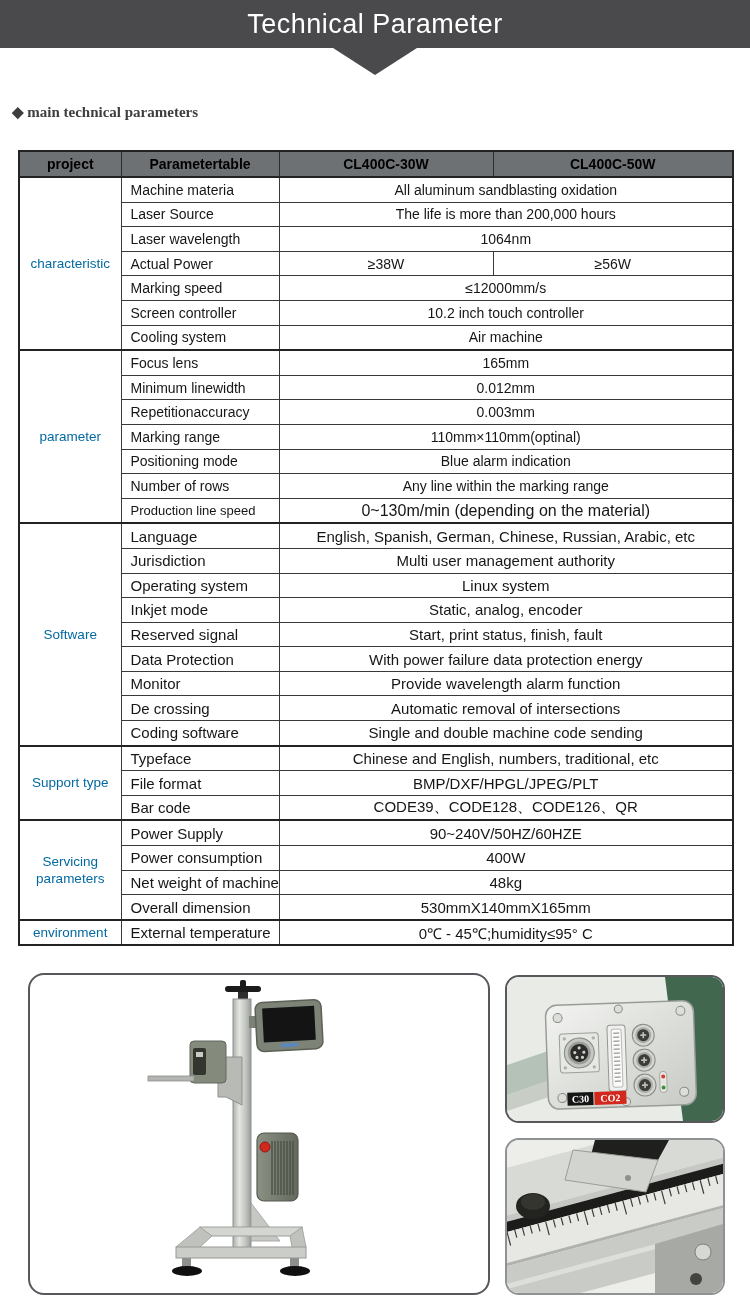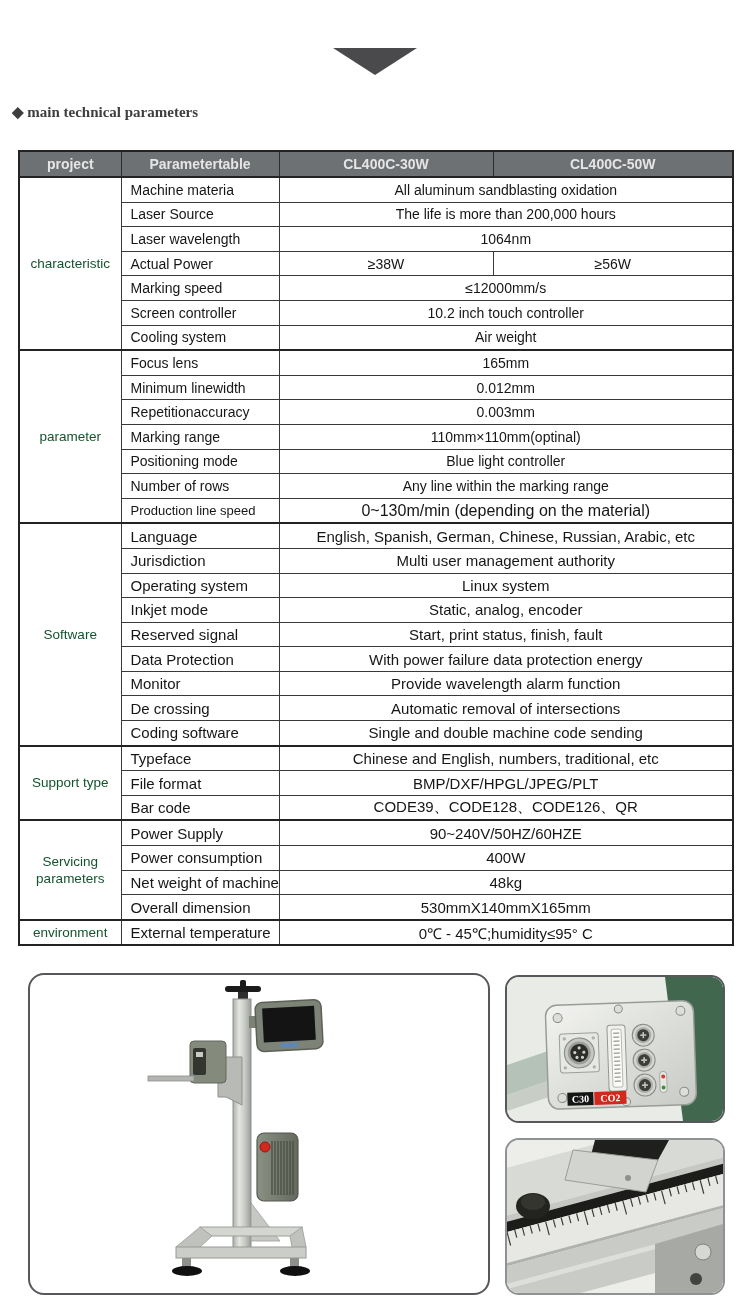--- a/index.html
+++ b/index.html
@@ -14,43 +14,46 @@
                   border-left:42px solid transparent;border-right:42px solid transparent;
                   border-top:27px solid #4a4a4c;}
 
   
   .section-label{position:absolute;left:12px;top:103px;font-size:15px;font-weight:600;color:#3e3e40;font-family:Liberation Serif, serif;}
 
   
   .table-wrap{position:absolute;left:18px;top:150px;}
   table{border-collapse:collapse;table-layout:fixed;width:714px;border:2px solid #232325;}
   col.c0{width:102px}col.c1{width:158px}col.c2{width:214px}col.c3{width:240px}
-  th{background:#6e7174;color:#e5e5e5;font-size:14px;font-weight:bold;height:24px;
+  th{background:#6e7174;color:#000000;font-size:14px;font-weight:bold;height:24px;
      border:1px solid #2c2c2e;border-bottom:2px solid #232325;padding:0;}
   td{border:1px solid #39393b;height:23.6px;padding:0 3px;text-align:center;
      font-size:14px;color:#161618;white-space:nowrap;overflow:hidden;}
-  td.group{font-size:13.5px;color:#14532d;white-space:normal;line-height:1.3;}
+  td.group{font-size:13.5px;color:#0369a1;white-space:normal;line-height:1.3;}
   td.param{text-align:left;padding-left:9px;font-size:14px;}
   tr.sec-start td{border-top:2.5px solid #232325;}
   td.sm{font-size:15px;}
   td.xs{font-size:16px;}
   td.param.xs{font-size:13px;}
 
   
   figure{margin:0;position:absolute;overflow:hidden;background:#fff;}
   .photo-machine{left:28px;top:973px;width:458px;height:318px;border:2px solid #56585b;border-radius:16px;}
   .photo-connector{left:505px;top:975px;width:216px;height:144px;border:2px solid #56585b;border-radius:14px;}
   .photo-ruler{left:505px;top:1138px;width:216px;height:153px;border:2px solid #8f9294;border-radius:14px;}
   figure svg{display:block;}
 </style>
 </head>
 <body>
 
 <div id="page">
 
+  <div class="banner">
+    <h1>Technical Parameter</h1>
+  </div>
   <div class="banner-pointer"></div>
 
   <div class="section-label">◆ main technical parameters</div>
 
   <div class="table-wrap">
     <table>
       <colgroup>
           <col class="c0">
           <col class="c1">
           <col class="c2">
@@ -86,42 +89,42 @@
           <tr>
             <td class="param">Marking speed</td>
             <td colspan="2" class="val">≤12000mm/s</td>
           </tr>
           <tr>
             <td class="param">Screen controller</td>
             <td colspan="2" class="val">10.2 inch touch controller</td>
           </tr>
           <tr>
             <td class="param">Cooling system</td>
-            <td colspan="2" class="val">Air weight</td>
+            <td colspan="2" class="val">Air machine</td>
           </tr>
           <tr class="sec-start">
             <td rowspan="7" class="group">parameter</td>
             <td class="param">Focus lens</td>
             <td colspan="2" class="val">165mm</td>
           </tr>
           <tr>
             <td class="param">Minimum linewidth</td>
             <td colspan="2" class="val">0.012mm</td>
           </tr>
           <tr>
             <td class="param">Repetitionaccuracy</td>
             <td colspan="2" class="val">0.003mm</td>
           </tr>
           <tr>
             <td class="param">Marking range</td>
             <td colspan="2" class="val">110mm×110mm(optinal)</td>
           </tr>
           <tr>
             <td class="param">Positioning mode</td>
-            <td colspan="2" class="val">Blue light controller</td>
+            <td colspan="2" class="val">Blue alarm indication</td>
           </tr>
           <tr>
             <td class="param">Number of rows</td>
             <td colspan="2" class="val">Any line within the marking range</td>
           </tr>
           <tr>
             <td class="param xs">Production line speed</td>
             <td colspan="2" class="val xs">0~130m/min (depending on the material)</td>
           </tr>
           <tr class="sec-start">

